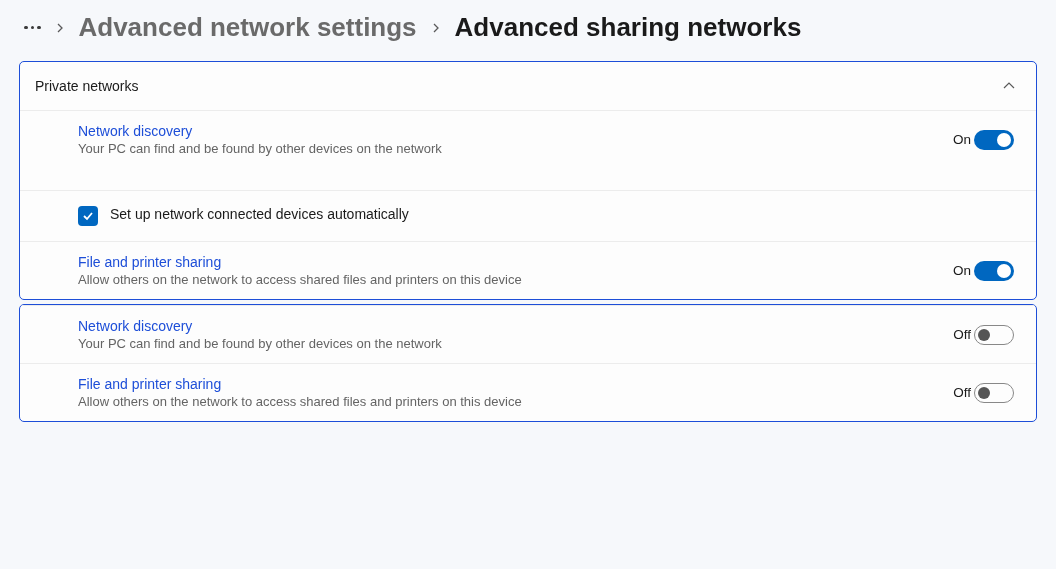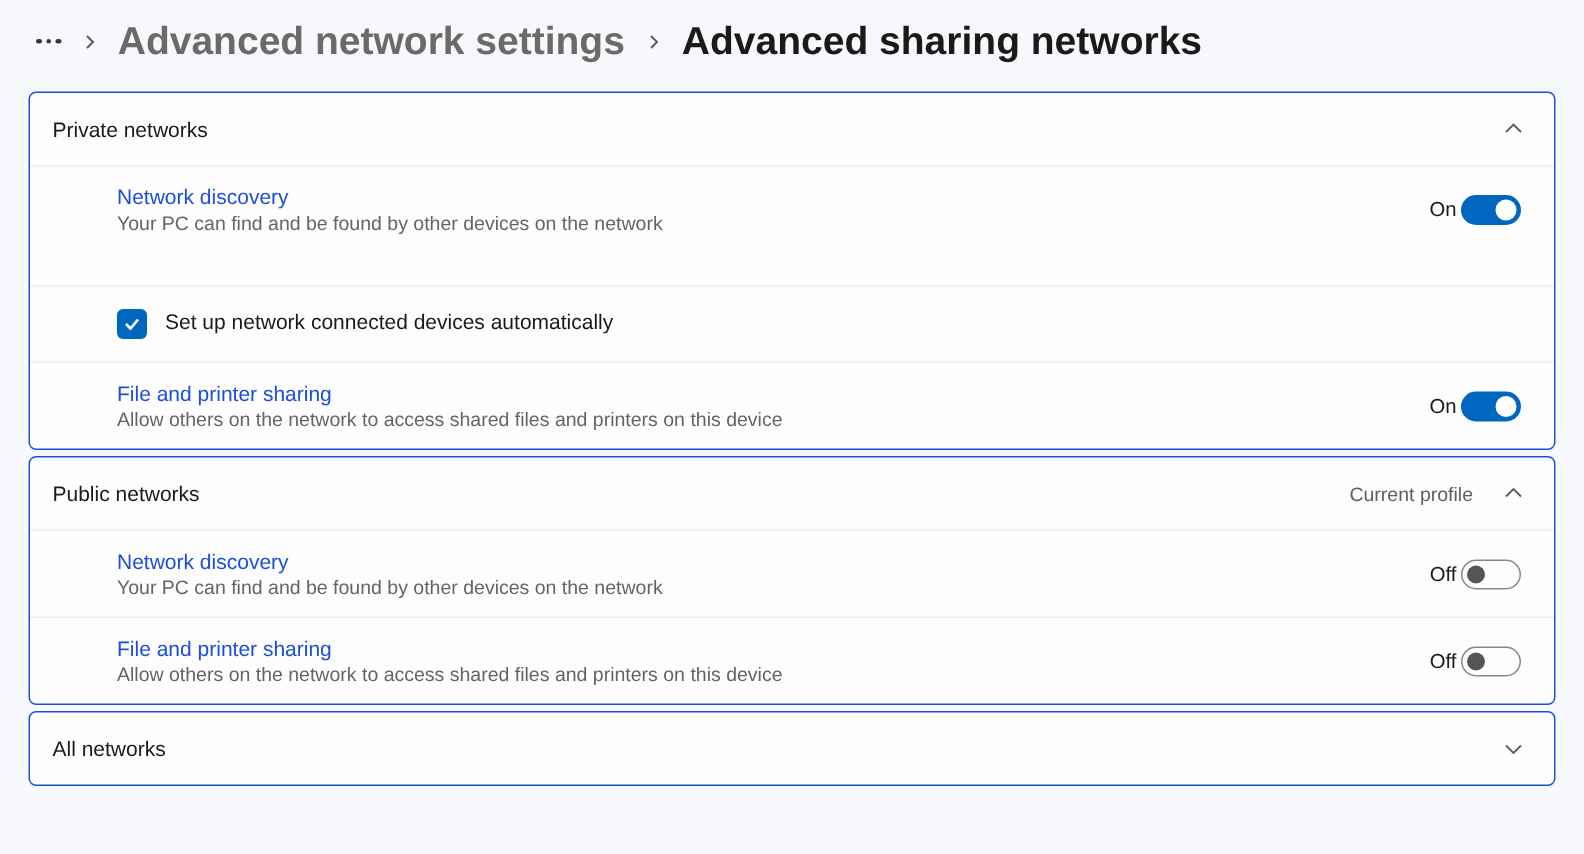--- a/index.html
+++ b/index.html
@@ -231,29 +231,20 @@
         <div class="row-desc">Allow others on the network to access shared files and printers on this device</div>
       </div>
       <div class="toggle-wrap">
         <div class="toggle-label">On</div>
         <div class="toggle on"></div>
       </div>
     </div>
   </div>
 
   <div class="section">
-    <div class="section-header">
-      <div class="section-title">Public networks</div>
-      <div class="section-tag">Current profile</div>
-      <div class="chev">
-        <svg viewBox="0 0 14 14">
-            <path d="M2 9 L7 4 L12 9" stroke="#5a5a5a" stroke-width="1.2" fill="none"></path>
-          </svg>
-      </div>
-    </div>
 
     <div class="row">
       <div class="row-text">
         <div class="row-title">Network discovery</div>
         <div class="row-desc">Your PC can find and be found by other devices on the network</div>
       </div>
       <div class="toggle-wrap">
         <div class="toggle-label">Off</div>
         <div class="toggle off"></div>
       </div>
@@ -264,24 +255,14 @@
         <div class="row-title">File and printer sharing</div>
         <div class="row-desc">Allow others on the network to access shared files and printers on this device</div>
       </div>
       <div class="toggle-wrap">
         <div class="toggle-label">Off</div>
         <div class="toggle off"></div>
       </div>
     </div>
   </div>
 
-  <div class="section">
-    <div class="section-header">
-      <div class="section-title">All networks</div>
-      <div class="chev">
-        <svg viewBox="0 0 14 14">
-            <path d="M2 5 L7 10 L12 5" stroke="#5a5a5a" stroke-width="1.2" fill="none"></path>
-          </svg>
-      </div>
-    </div>
-  </div>
 
 </div>
 
 </body></html>

